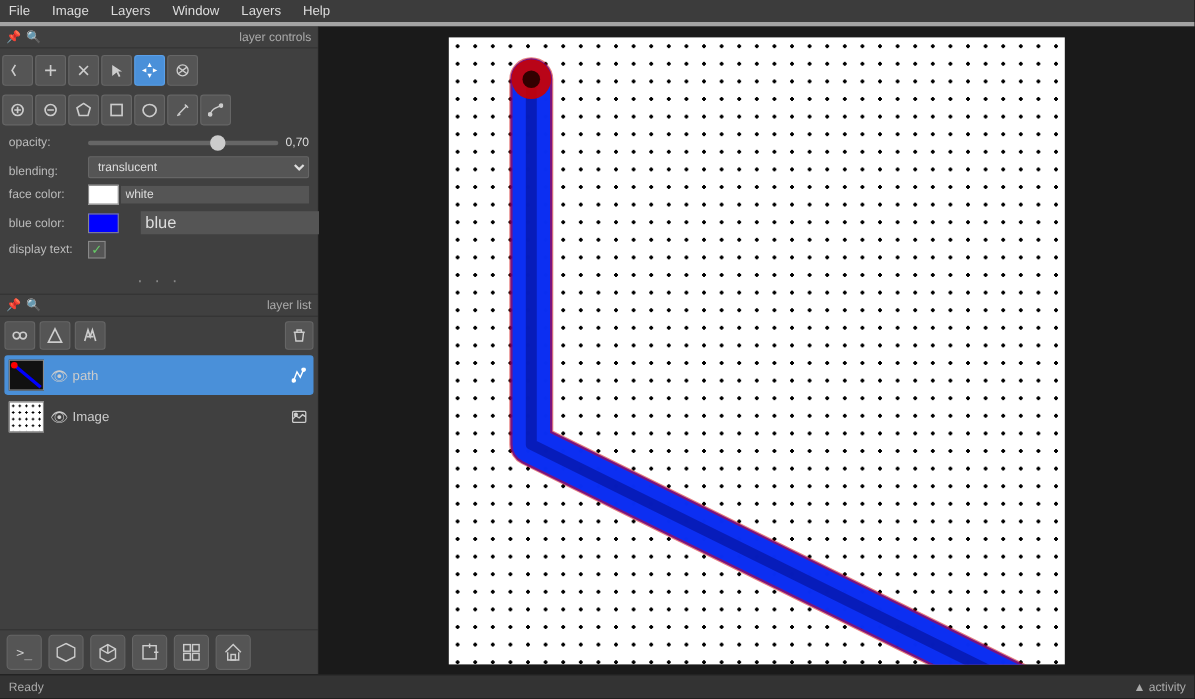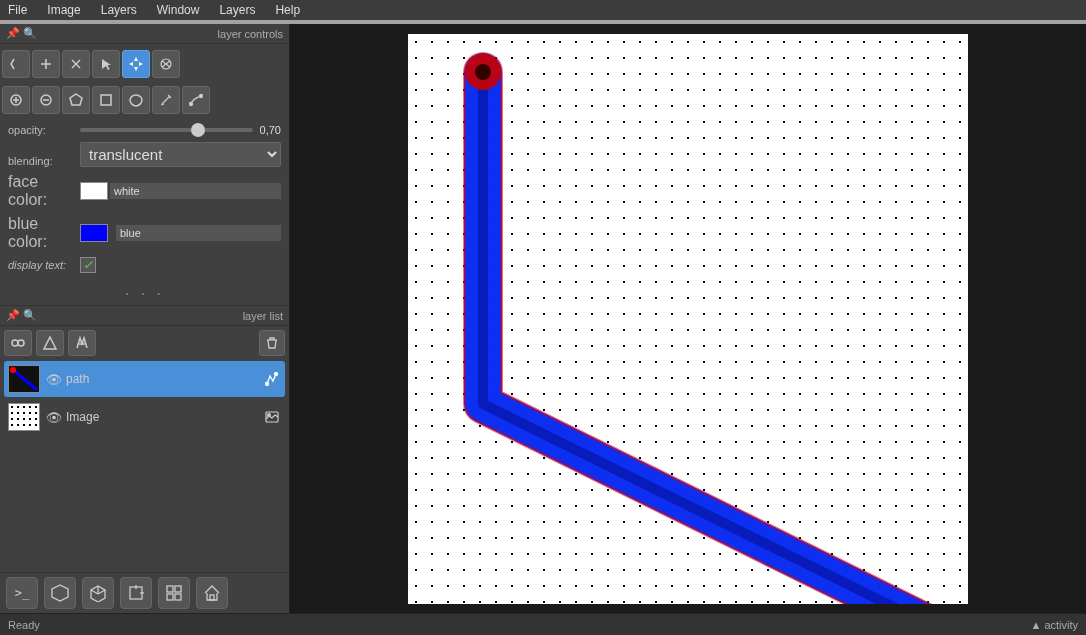--- a/index.html
+++ b/index.html
@@ -110,35 +110,35 @@
       color: #ddd;
       font-size: 11px;
       min-width: 24px;
       text-align: right;
     }
     .prop-select {
       flex: 1;
       background: #555;
       border: 1px solid #666;
       color: #ddd;
-      font-size: 15px;
+      font-size: 11px;
       padding: 2px 4px;
       border-radius: 2px;
       cursor: pointer;
     }
     .color-row {
       display: flex;
       align-items: center;
       margin-bottom: 6px;
       padding: 0 4px;
     }
     .color-label {
       width: 72px;
       color: #bbb;
-      font-size: 16px;
+      font-size: 11px;
       flex-shrink: 0;
     }
     .color-swatch {
       width: 28px;
       height: 18px;
       border: 1px solid #888;
       cursor: pointer;
       flex-shrink: 0;
     }
     .color-name {
@@ -148,21 +148,20 @@
       font-size: 11px;
       padding: 2px 4px;
       flex: 1;
       margin-left: 2px;
     }
     .check-row {
       display: flex;
       align-items: center;
       margin-bottom: 6px;
       padding: 0 4px;
-      font-style: italic;
     }
     .check-label {
       width: 72px;
       color: #bbb;
       font-size: 11px;
     }
     .check-box {
       width: 16px;
       height: 16px;
       background: #555;
@@ -494,21 +493,21 @@
 
       <div class="color-row">
         <span class="color-label">face color:</span>
         <div class="color-swatch" style="background:#ffffff;"></div>
         <input type="text" class="color-name" value="white" readonly="" style="background: rgb(85, 85, 85); border: none; color: rgb(221, 221, 221); font-size: 11px; padding: 2px 4px; flex: 1 1 0%; margin-left: 2px;">
       </div>
 
       <div class="color-row">
         <span class="color-label">blue color:</span>
         <div class="color-swatch" style="background:#0000ff;"></div>
-        <input type="text" class="color-name" value="blue" readonly="" style="background: rgb(85, 85, 85); border: none; color: rgb(221, 221, 221); font-size: 11px; padding: 2px 4px; flex: 1 1 0%; margin-left: 8px;">
+        <input type="text" class="color-name" value="blue" readonly="" style="background: rgb(85, 85, 85); border: none; color: rgb(221, 221, 221); font-size: 15px; padding: 2px 4px; flex: 1 1 0%; margin-left: 20px;">
       </div>
 
       <div class="check-row">
         <span class="check-label">display text:</span>
         <div class="check-box">✓</div>
       </div>
     </div>
 
     <div class="three-dots">· · ·</div>
 

